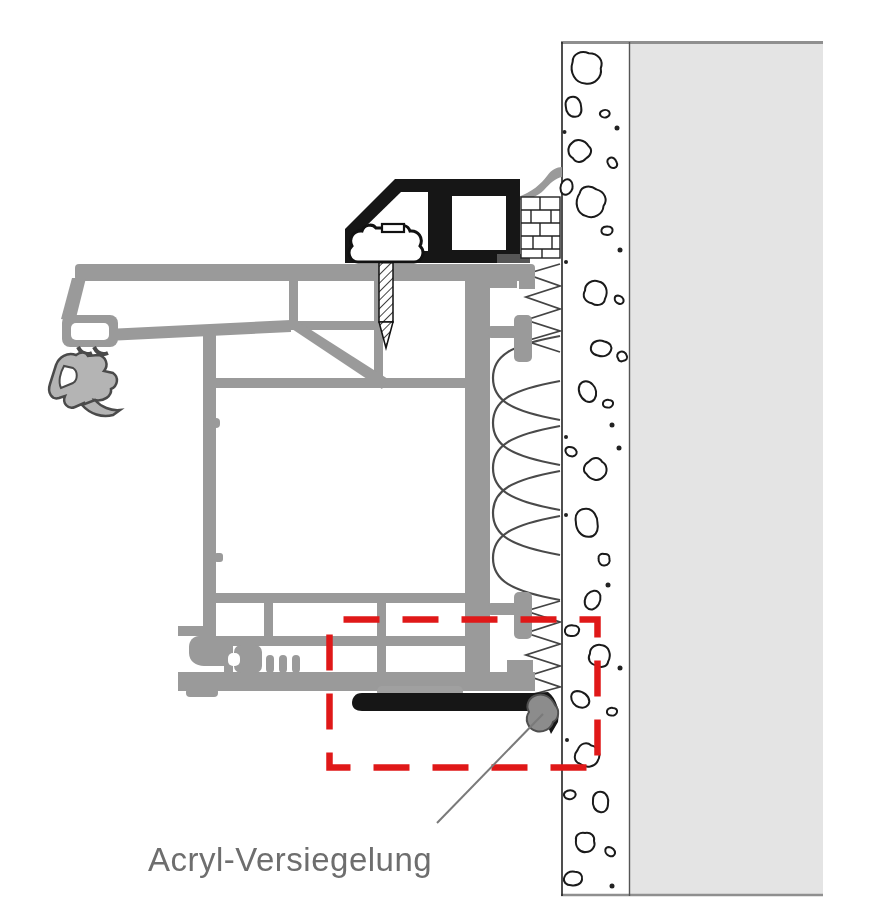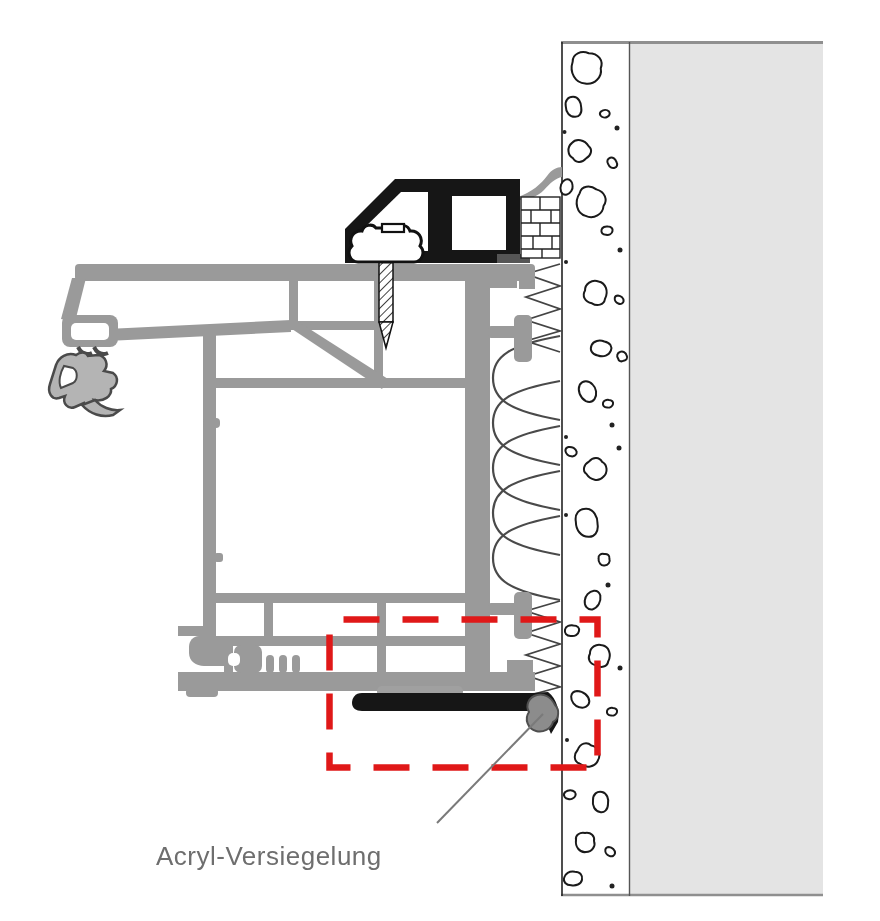--- a/index.html
+++ b/index.html
@@ -1,19 +1,19 @@
 <!DOCTYPE html>
 <html style="--accent-red: #e01818; --profile-gray: #9a9a9a; --profile-dark: #4a4a4a; --wall-gray: #e4e4e4; --seal-black: #161616; --text-gray: #6e6e6e; --line-dark: #1a1a1a;"><head>
 <meta charset="utf-8">
 <style>
   html,body{margin:0;padding:0;background:#ffffff;}
   .stage{position:relative;width:880px;height:921px;background:#fff;overflow:hidden;
          font-family:"Liberation Sans", sans-serif;}
   .stage svg{position:absolute;left:0;top:0;}
-  .label{position:absolute;left:156px;top:841px;font-size:26px;letter-spacing:0.5px;
+  .label{position:absolute;left:148px;top:841px;font-size:33px;letter-spacing:0.5px;
          color:var(--text-gray,#6e6e6e);white-space:nowrap;}
   
   .profile{fill:var(--profile-gray,#9a9a9a);}
   .seal{fill:var(--seal-black,#161616);}
   .wallfill{fill:var(--wall-gray,#e4e4e4);}
   .redbox{stroke:var(--accent-red,#e01818);}
   .gasket{fill:#b4b4b4;stroke:var(--profile-dark,#4a4a4a);}
   .peb{fill:#ffffff;stroke:var(--line-dark,#1a1a1a);stroke-width:2;vector-effect:non-scaling-stroke;}
   .dot{fill:#222;}
   .ins{fill:none;stroke:#4a4a4a;stroke-width:2.2;}

